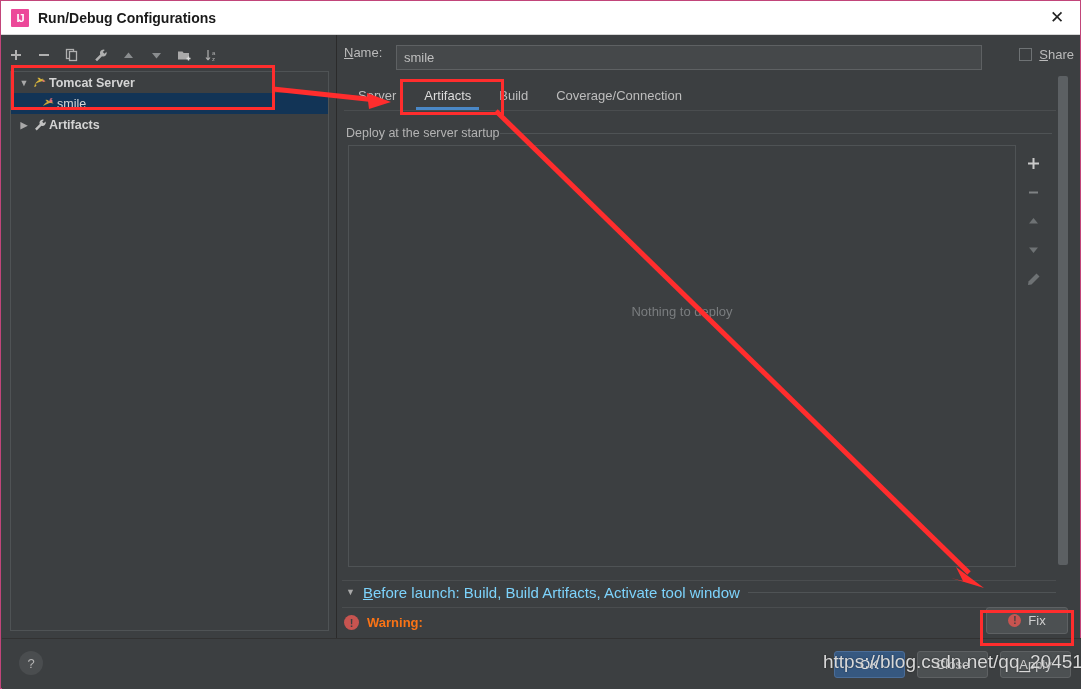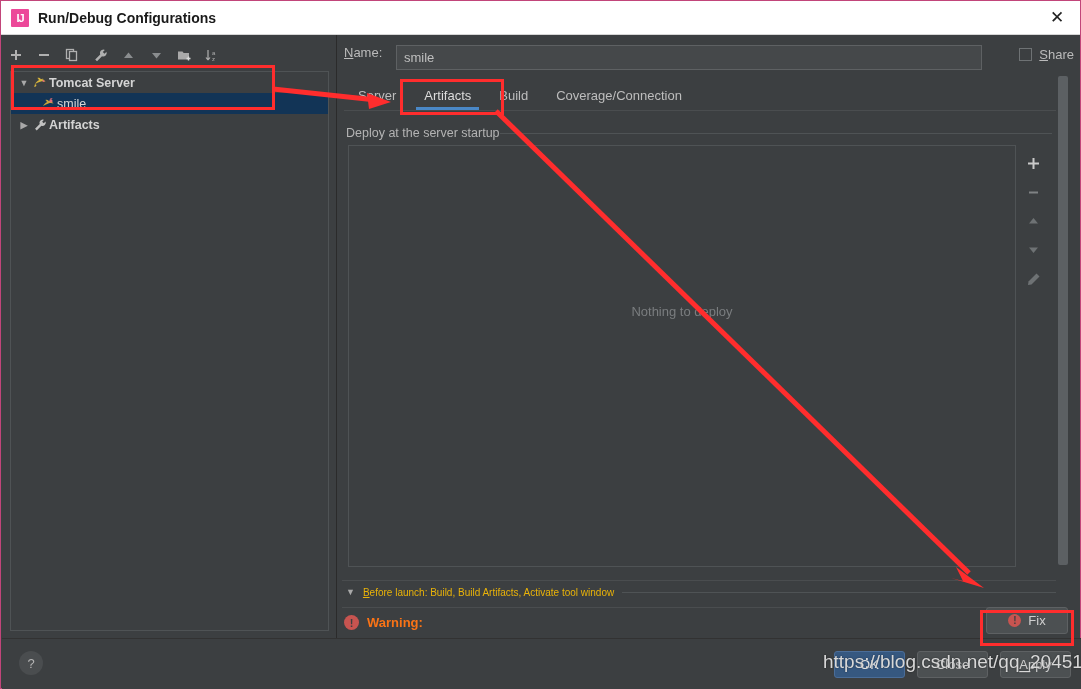--- a/index.html
+++ b/index.html
@@ -178,21 +178,21 @@
   .sep-line {
     position: absolute; left: 4px; top: 545px;
     width: 714px; height: 1px; background: #4a4d4f;
   }
   .before-launch {
     position: absolute; left: 8px; top: 546px;
     width: 710px; height: 22px;
     display: flex; align-items: center; gap: 8px;
   }
   .before-launch .tri2 { color: #a9a9a9; font-size: 9px; }
-  .before-launch .lbl { color: #eab308; font-size: 10px; white-space: nowrap; }
+  .before-launch .lbl { color: #7dd3fc; font-size: 15px; white-space: nowrap; }
   .before-launch .lbl u { text-decoration: underline; }
   .before-launch .line { flex: 1; height: 1px; background: #4f5355; }
   .sep-line2 {
     position: absolute; left: 4px; top: 572px;
     width: 714px; height: 1px; background: #4a4d4f;
   }
 
   
   .warning-row {
     position: absolute; left: 6px; top: 580px;

